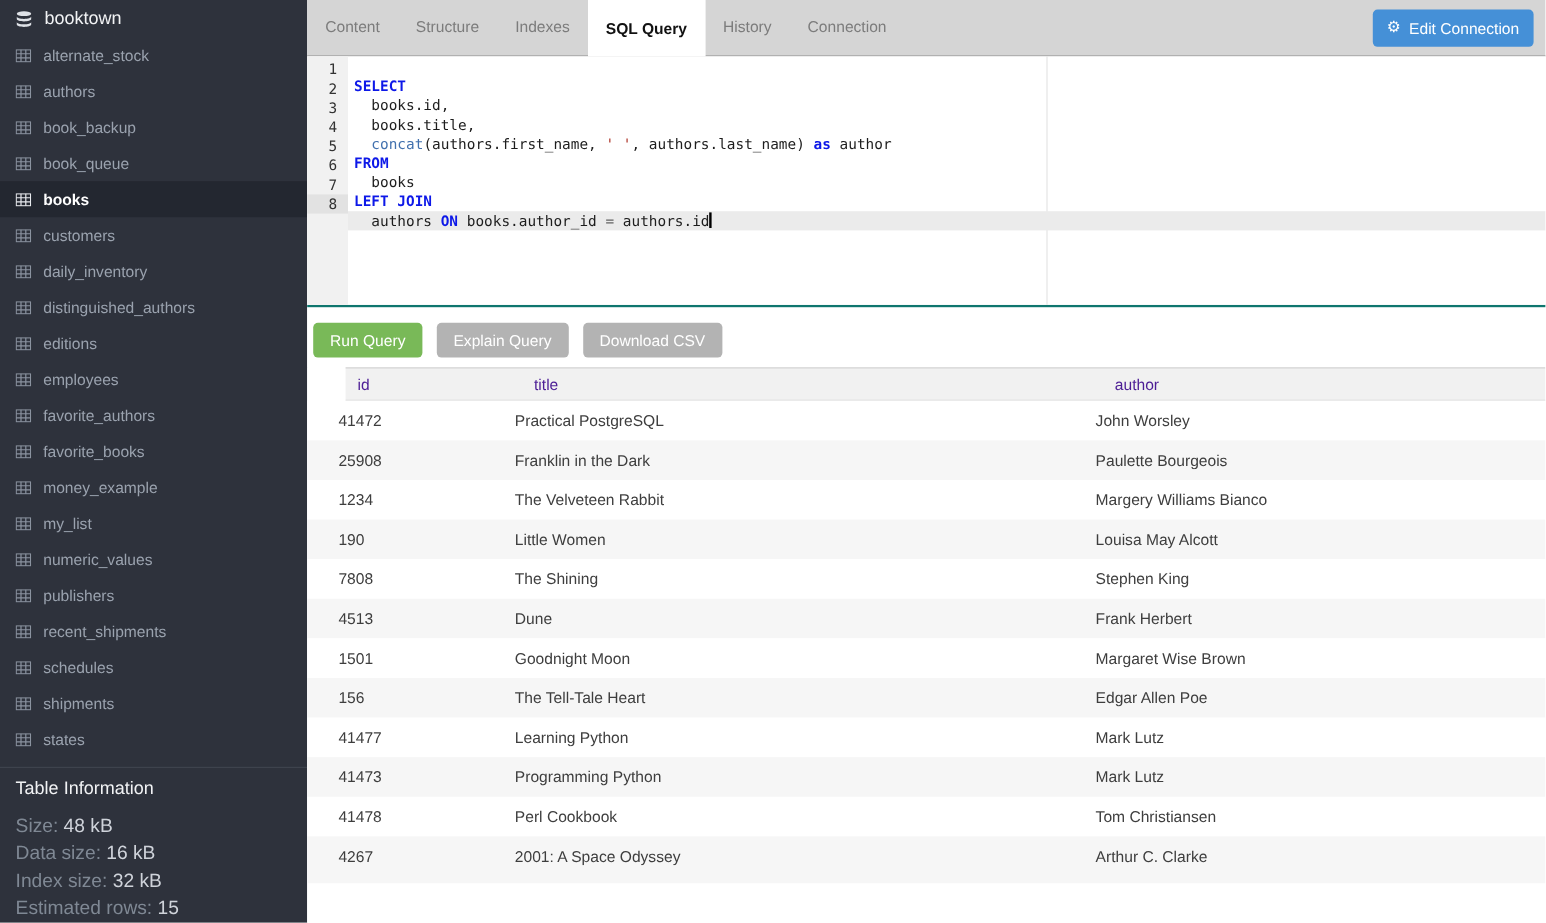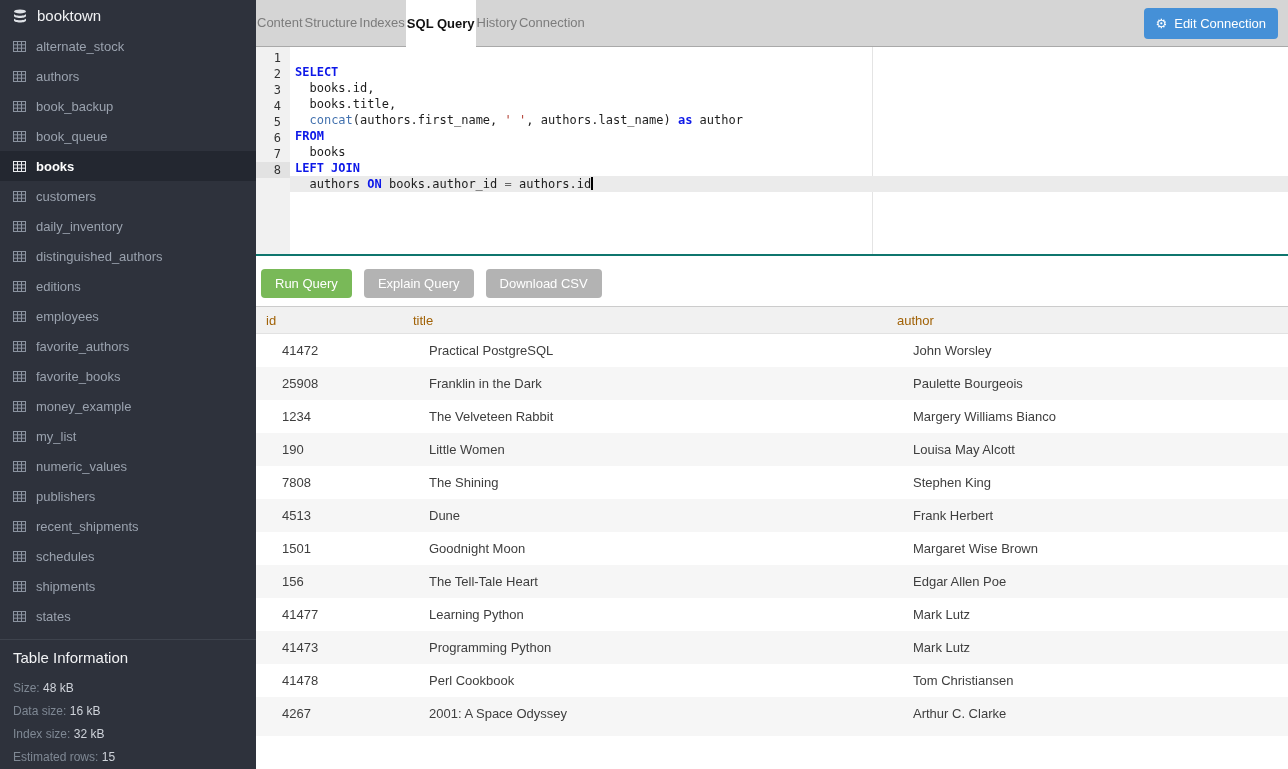--- a/index.html
+++ b/index.html
@@ -23,29 +23,29 @@
   .db-header{height:32px;display:flex;align-items:center;gap:10px;padding-left:13px;color:#f1f2f4;font-size:15px;cursor:default;}
   .db-header .icon{display:flex;color:#dfe2e7;}
   .table-list{display:block;}
   .side-item{height:30px;display:flex;align-items:center;gap:10px;padding-left:13px;font-size:13px;color:#9aa2ae;cursor:default;}
   .side-item .icon{display:flex;color:#8b93a0;}
   .side-item.selected{background:var(--sidebar-selected-bg);color:#ffffff;font-weight:bold;}
   .side-item.selected .icon{color:#e8eaee;}
   .side-sep{border-top:1px solid #3e434d;margin-top:8px;}
   .table-info{padding:7px 13px 0 13px;}
   .table-info h3{font-size:15px;font-weight:normal;color:#f1f2f4;margin-bottom:8px;line-height:22px;}
-  .info-row{font-size:12px;line-height:23px;}
+  .info-row{font-size:16px;line-height:23px;}
   .info-row .lbl{color:#7f8894;}
   .info-row .val{color:#cfd3da;}
 
   
   .main{flex:1;display:flex;flex-direction:column;height:100%;min-width:0;}
 
   .topbar{height:47px;background:var(--tabbar-bg);border-bottom:1px solid #a9a9a9;display:flex;align-items:stretch;position:relative;}
-  .tab{padding:0 1px;line-height:46px;font-size:13px;color:#7c7c7c;cursor:default;}
+  .tab{padding:0 15px;line-height:46px;font-size:13px;color:#7c7c7c;cursor:default;}
   .tab.active{background:#fff;color:#111;font-weight:600;margin-bottom:-1px;line-height:47px;}
   .edit-conn{position:absolute;right:10px;top:8px;height:31px;display:flex;align-items:center;gap:7px;padding:0 12px;background:var(--accent-blue);color:#fff;font-size:13px;border:none;border-radius:4px;font-family:"Liberation Sans",sans-serif;cursor:default;}
   .edit-conn .gear{font-family:"DejaVu Sans",sans-serif;font-size:13px;line-height:1;}
 
   .editor{height:207px;display:flex;background:#fff;font-family:"DejaVu Sans Mono",monospace;font-size:12px;position:relative;}
   .gutter{width:34px;min-width:34px;background:#f1f1f1;padding-top:3px;}
   .gutter .ln{height:16px;line-height:16px;text-align:right;padding-right:9px;color:#333;}
   .gutter .ln.active{background:#e2e2e2;}
   .code{flex:1;position:relative;padding-top:17px;min-width:0;}
   .ruler{position:absolute;left:582px;top:0;bottom:0;width:1px;background:#e4e4e4;}
@@ -56,21 +56,21 @@
   .tok-str{color:var(--string-red);}
   .tok-op{color:#666;}
   .caret{display:inline-block;width:1.5px;height:13px;background:#000;vertical-align:-2px;}
 
   .actions{height:52px;border-top:2px solid #0f766e;background:#fff;display:flex;align-items:flex-start;gap:12px;padding:13px 0 0 5px;}
   .btn{height:29px;padding:0 14px;border:none;border-radius:4px;color:#fff;font-size:13px;font-family:"Liberation Sans",sans-serif;cursor:default;}
   .btn-run{background:var(--run-green);}
   .btn-gray{background:var(--disabled-gray);}
 
   .results{flex:1;overflow:hidden;background:#fff;}
-  .rhead{display:grid;grid-template-columns:147px 484px 1fr;height:28px;align-items:center;background:#f1f1f1;border-top:1px solid #cccccc;border-bottom:1px solid #e2e2e2;color:#a16207;font-size:13px;}
+  .rhead{display:grid;grid-template-columns:147px 484px 1fr;height:28px;align-items:center;background:#f1f1f1;border-top:1px solid #cccccc;border-bottom:1px solid #e2e2e2;color:#4c1d95;font-size:13px;margin-left:32px;}
   .rhead .hcell{padding-left:10px;}
   .rrow{display:grid;grid-template-columns:147px 484px 1fr;height:33px;align-items:center;font-size:13px;color:#3e3e3e;background:#fff;}
   .rrow:nth-child(even){background:#f6f6f6;}
   .rrow .cell{padding-left:26px;white-space:nowrap;overflow:hidden;}
   .partial-row{height:6px;background:#f6f6f6;}
 </style>
 </head>
 <body>
 
 <div class="app">

